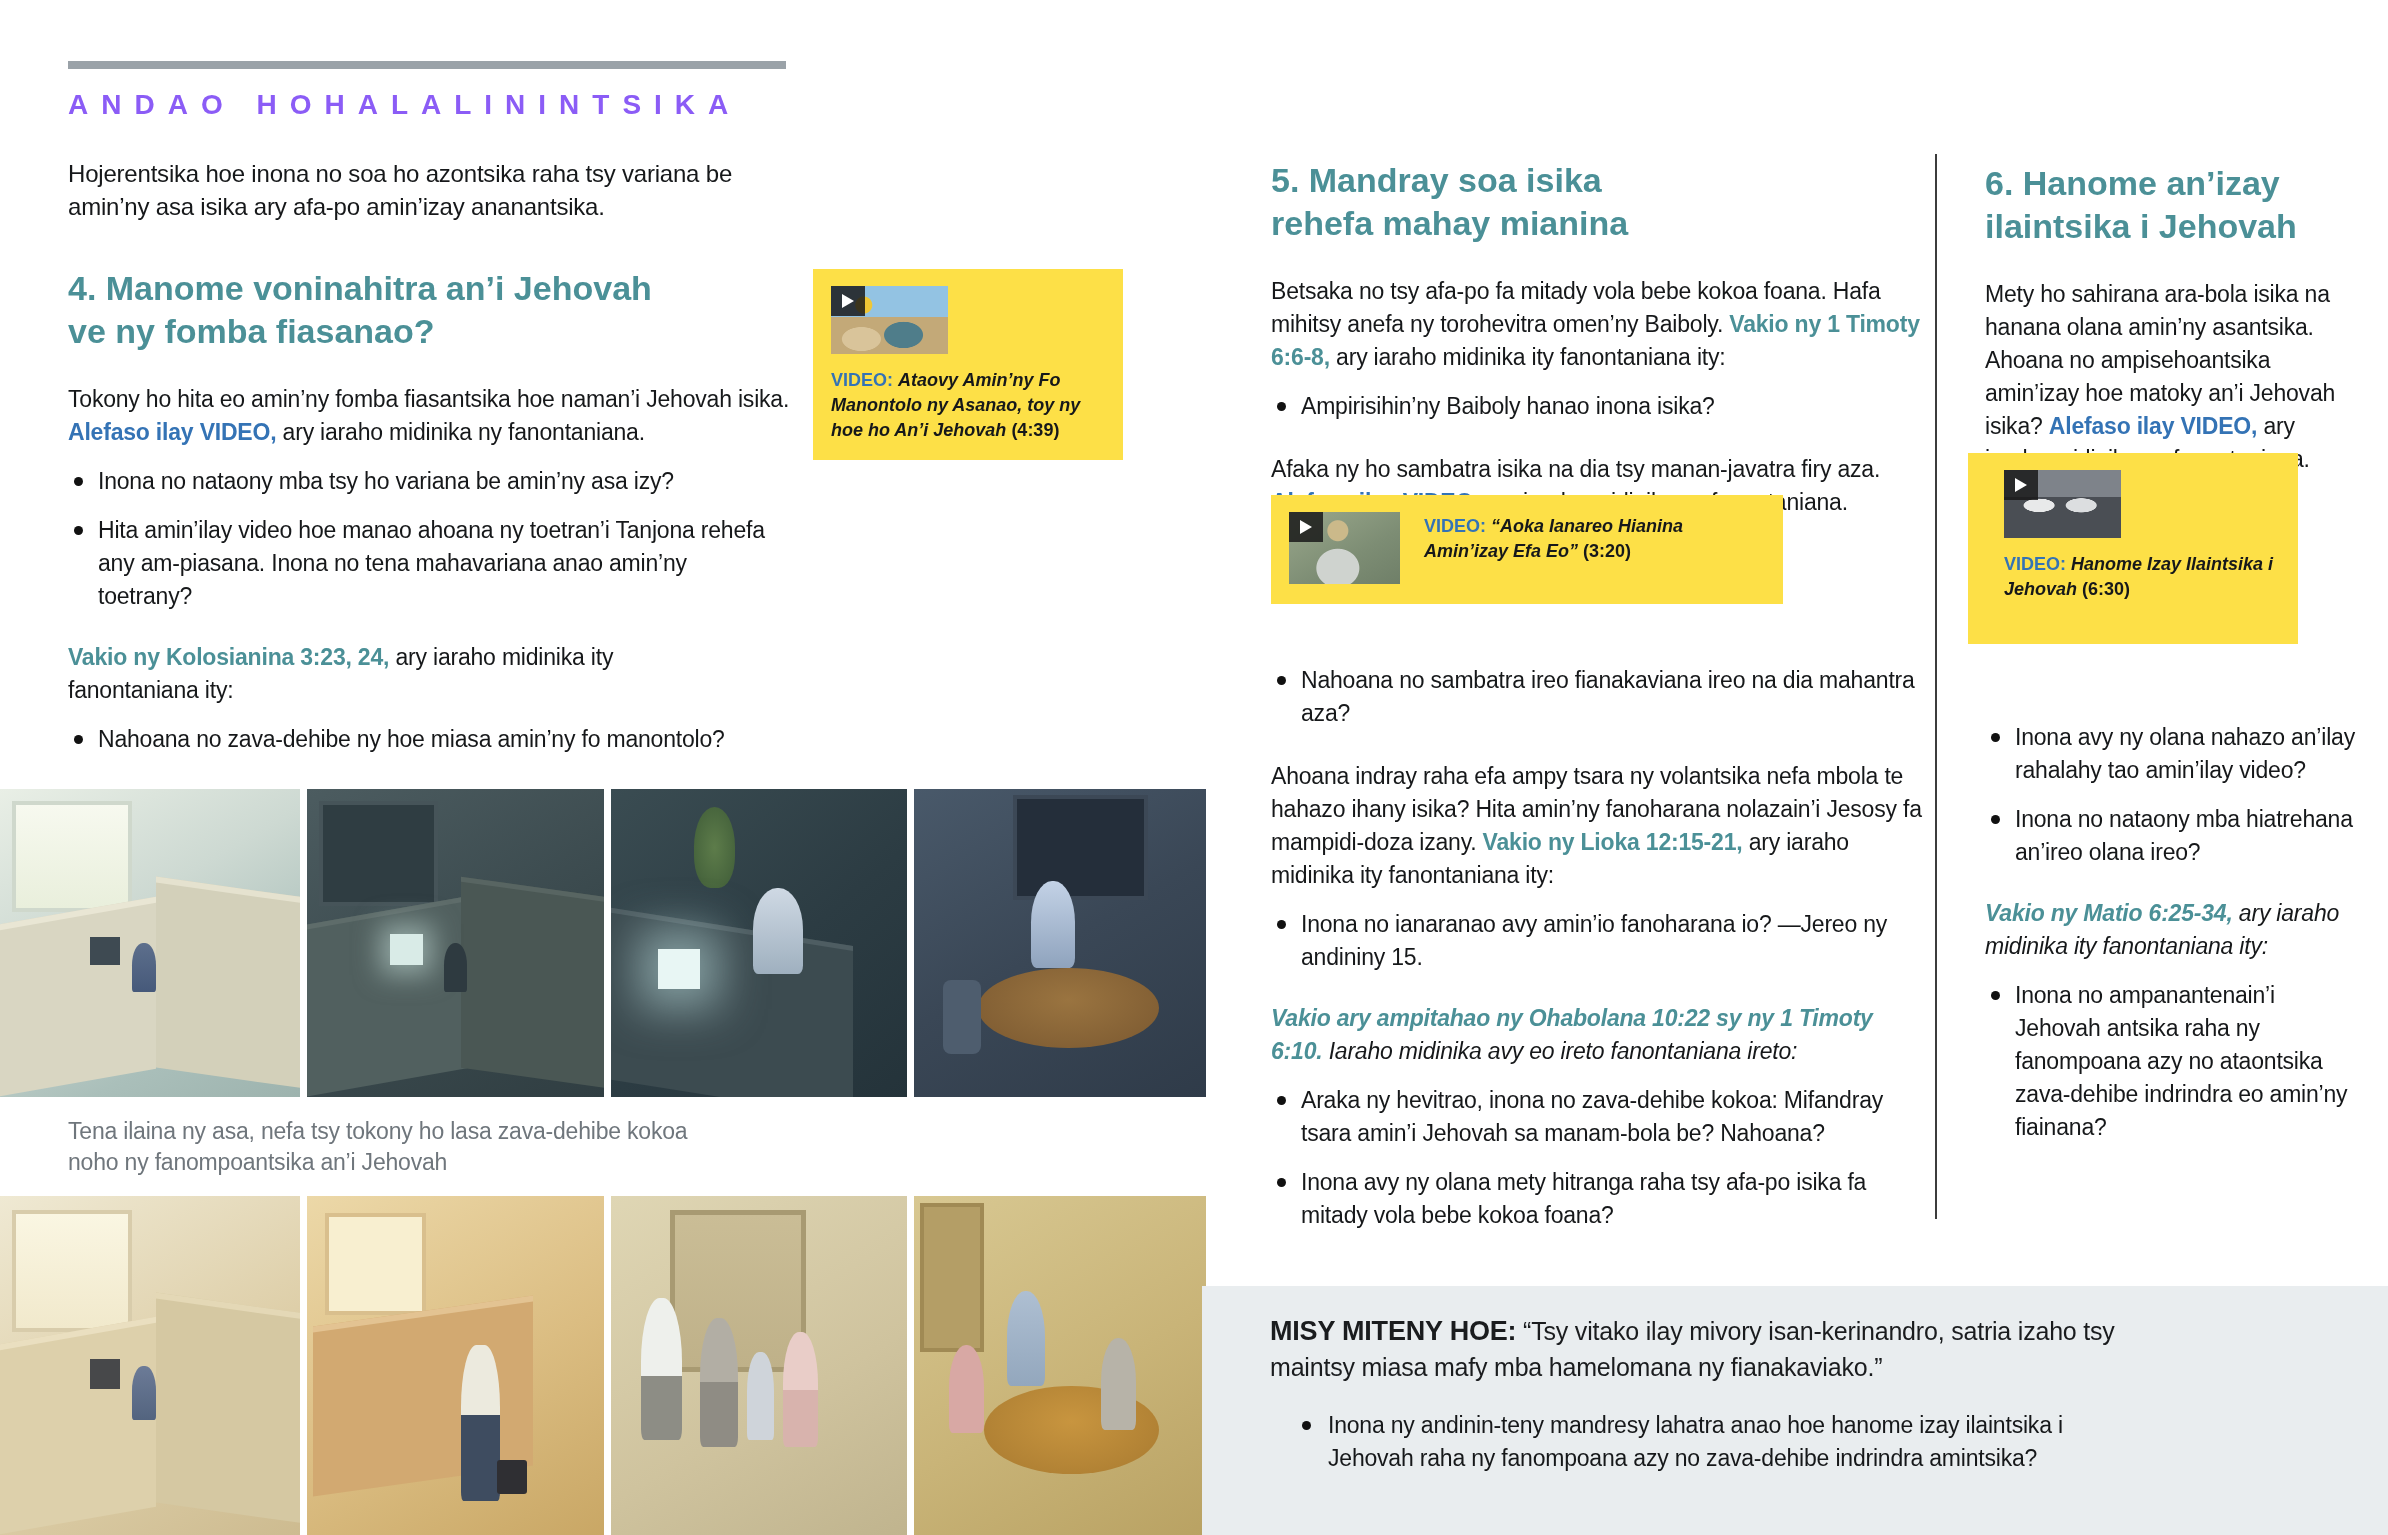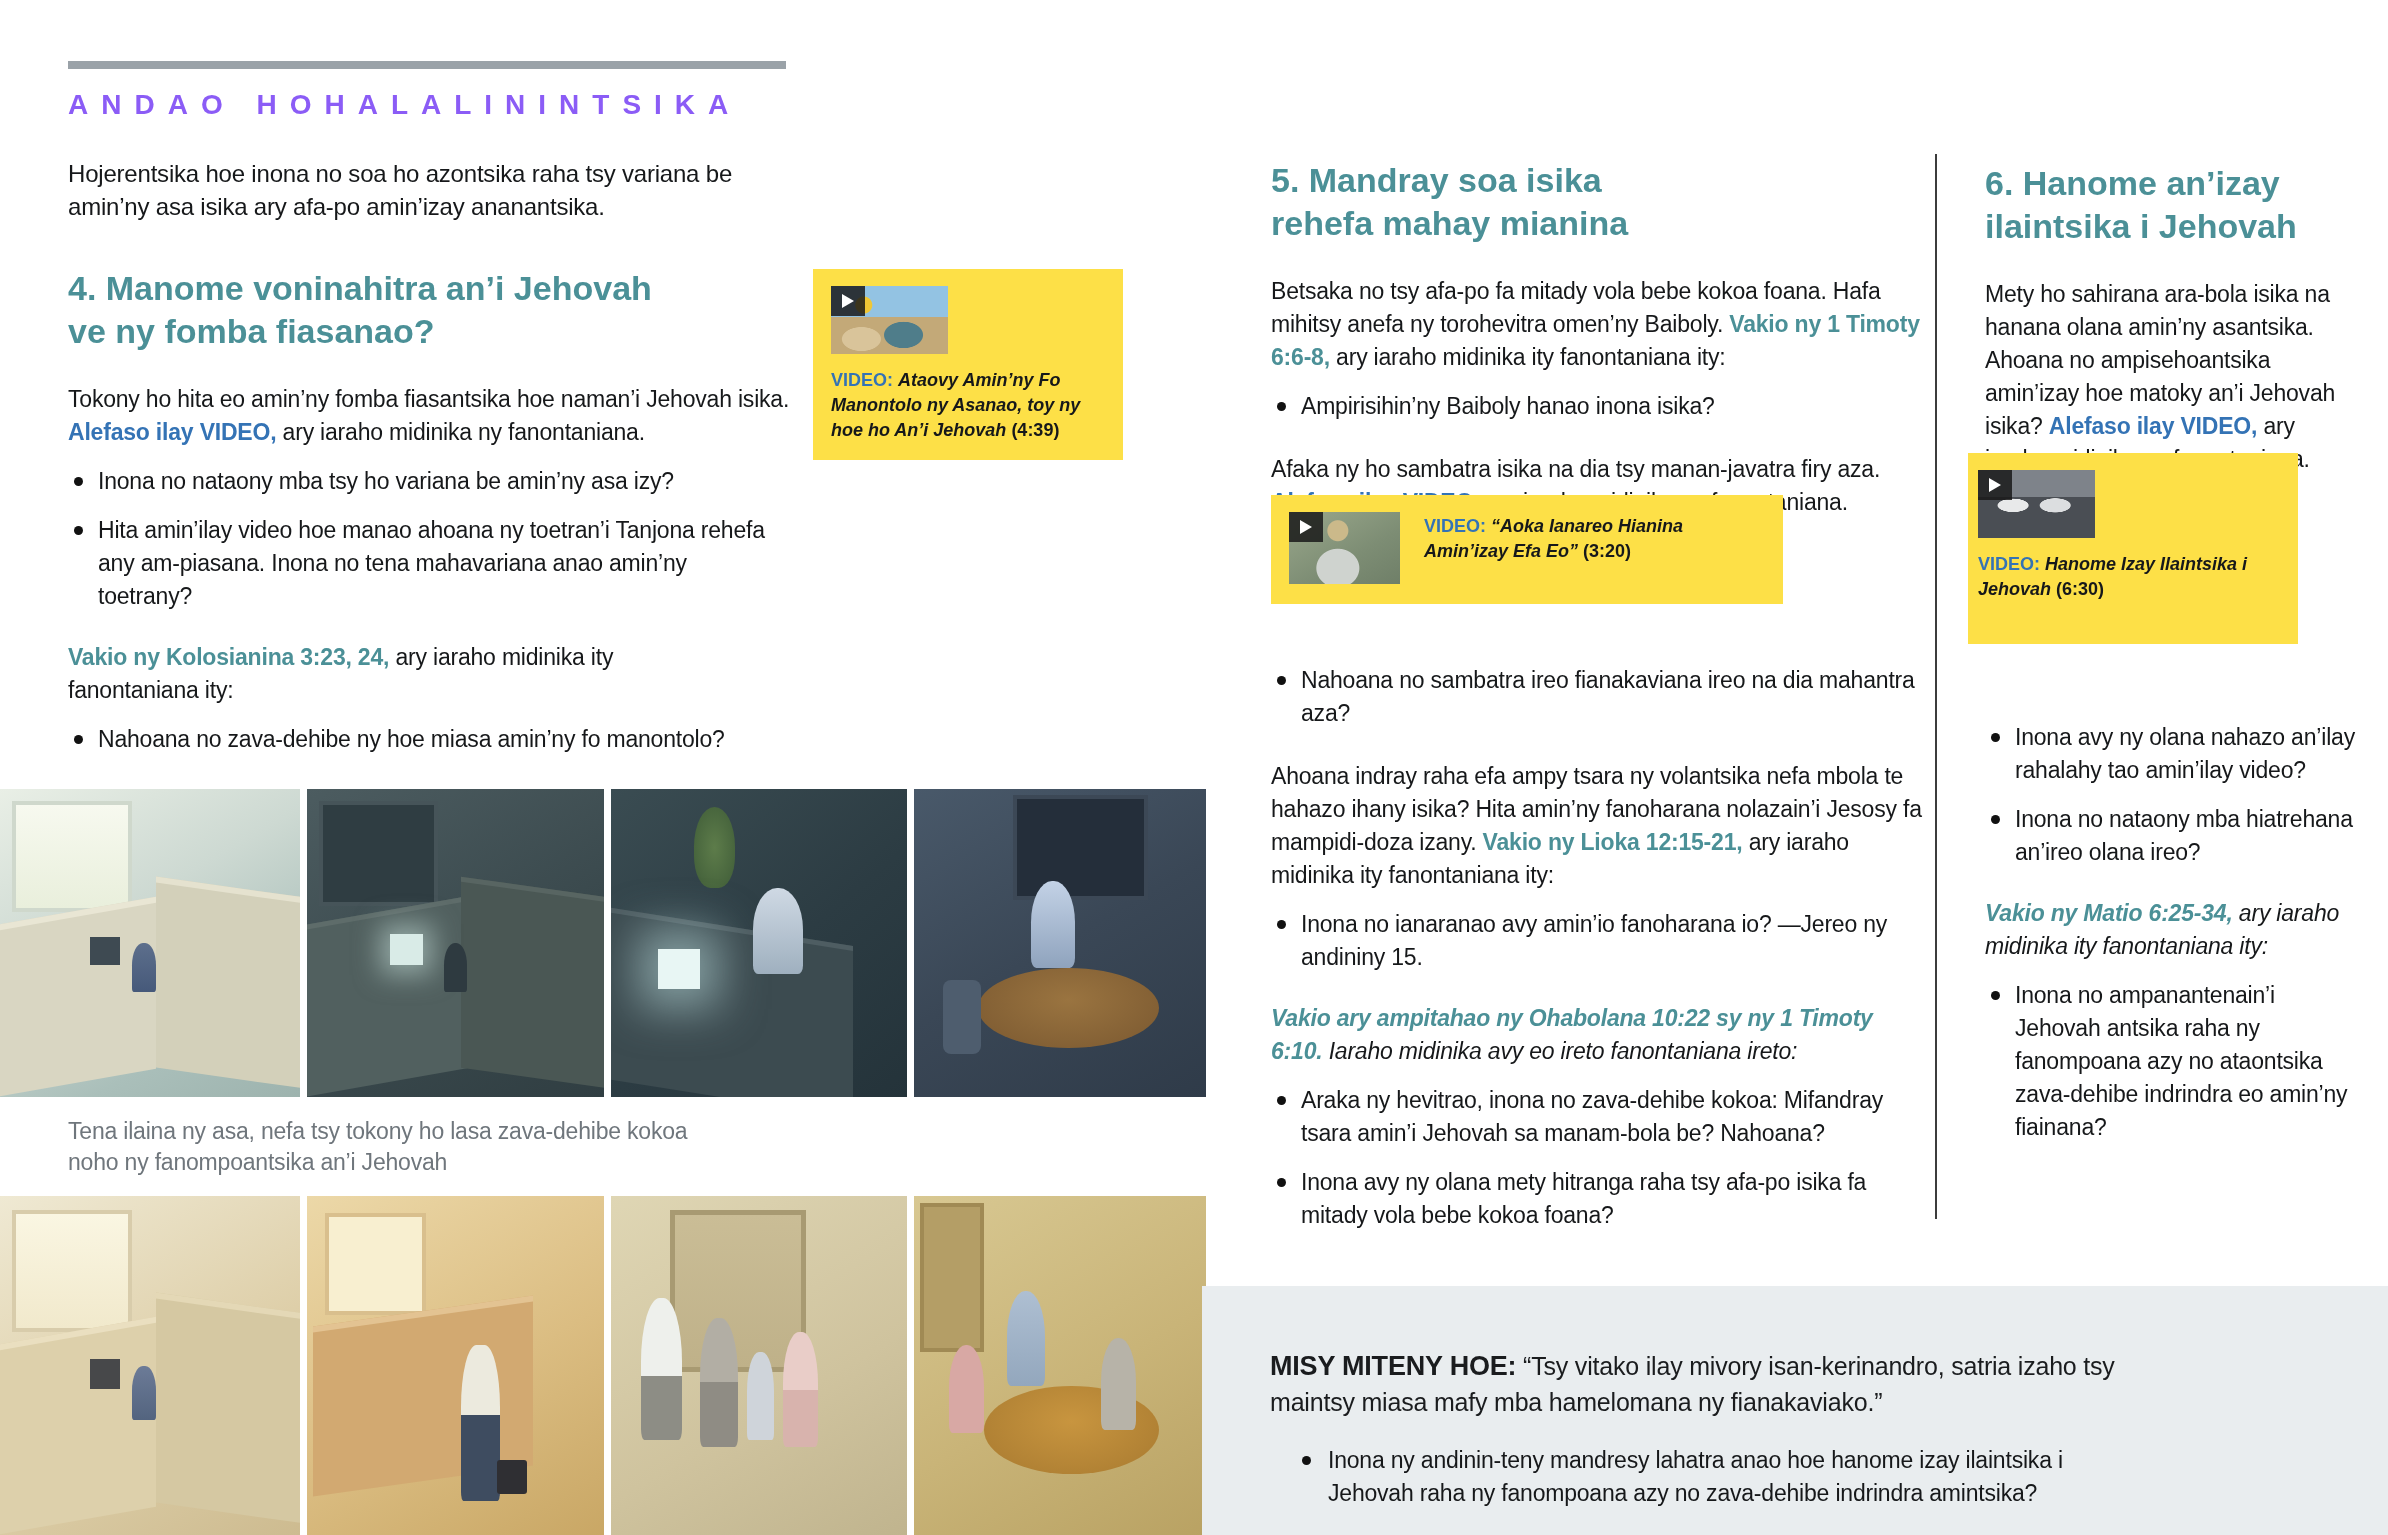--- a/index.html
+++ b/index.html
@@ -26,21 +26,21 @@
   .col2 .scripture, .col3 .scripture { width:100%;font-style:italic; }
   
   .col2 { position:absolute; left:1271px; top:159px; width:657px; }
   .col3 { position:absolute; left:1985px; top:162px; width:376px; }
   .col2 h2.sec, .col3 h2.sec { margin-top:0; }
   .divider { position:absolute; left:1935px; top:154px; width:2px; height:1065px; background:#3c3c3c; }
   
   .vbox { position:absolute; background:#fde047; }
   .vbox1 { left:813px; top:269px; width:310px; height:191px; padding:17px 18px; }
   .vbox2 { left:1271px; top:495px; width:512px; height:109px; padding:17px 18px; display:flex; gap:24px; }
-  .vbox3 { left:1968px; top:453px; width:330px; height:191px; padding:17px 10px; }
+  .vbox3 { left:1968px; top:453px; width:330px; height:191px; padding:17px 36px; }
   .thumb { position:relative; width:117px; height:68px; flex:0 0 auto; }
   .vbox2 .thumb { width:111px; height:72px; }
   .t1 { background:
         radial-gradient(circle at 28% 28%, #f0c735 0 8px, transparent 9px),
         radial-gradient(ellipse at 26% 78%, #d9c49a 0 19px, transparent 20px),
         radial-gradient(ellipse at 62% 72%, #4f7d8a 0 19px, transparent 20px),
         linear-gradient(180deg, #93c3e3 0 45%, #c3a978 45% 100%); }
   .t2 { background:
         radial-gradient(circle at 44% 26%, #cbb98a 0 10px, transparent 11px),
         radial-gradient(ellipse at 44% 78%, #cfd3cf 0 21px, transparent 22px),
@@ -108,21 +108,21 @@
   .p23 .wb { left:58%; top:40%; width:12%; height:34%; background:linear-gradient(#e9cdc8 50%,#d8b3ad 50%); border-radius:45% 45% 8% 8%; }
   .p23 .mo { left:46%; top:46%; width:9%; height:26%; background:#cfd4da; border-radius:45% 45% 8% 8%; }
   .p24 { background:linear-gradient(150deg,#d8c892 0%,#c9b478 55%,#b9a263 100%); }
   .p24 .win { left:2%; top:2%; width:22%; height:44%; background:#b49e66; border:4px solid #a08a54; }
   .p24 .tb { left:24%; top:56%; width:60%; height:26%; background:radial-gradient(ellipse at 50% 40%,#c8953f,#a87a30); border-radius:50%; }
   .p24 .fg { left:32%; top:28%; width:13%; height:28%; background:linear-gradient(#aebfd2,#93a7bd); border-radius:48% 48% 10% 10%; }
   .p24 .wa { left:12%; top:44%; width:12%; height:26%; background:#d8a8a4; border-radius:48% 48% 10% 10%; }
   .p24 .wb { left:64%; top:42%; width:12%; height:27%; background:#b7b3a8; border-radius:48% 48% 10% 10%; }
   .caption { position:absolute; left:68px; top:1116px; width:657px; font-size:23px; line-height:31px; color:#6f767c; letter-spacing:-0.2px; }
   
-  .qbox { position:absolute; left:1202px; top:1286px; width:1186px; height:250px; background:#e9edef; padding:62px 60px 0 68px; }
+  .qbox { position:absolute; left:1202px; top:1286px; width:1186px; height:250px; background:#e9edef; padding:27px 60px 0 68px; }
   .qline { width:876px; font-size:25px; line-height:36px; letter-spacing:-0.2px; color:#1a1c1e; }
   .qlabel { font-weight:bold; font-size:27px; }
   .qbullet { position:relative; margin-top:24px; margin-left:28px; padding-left:30px; width:836px;
              font-size:23px; line-height:33px; letter-spacing:-0.2px; }
   .qbullet::before { content:""; position:absolute; left:4px; top:12px; width:9px; height:9px; border-radius:50%; background:#111; }
 </style>
 </head>
 <body>
 
 <div class="page">

